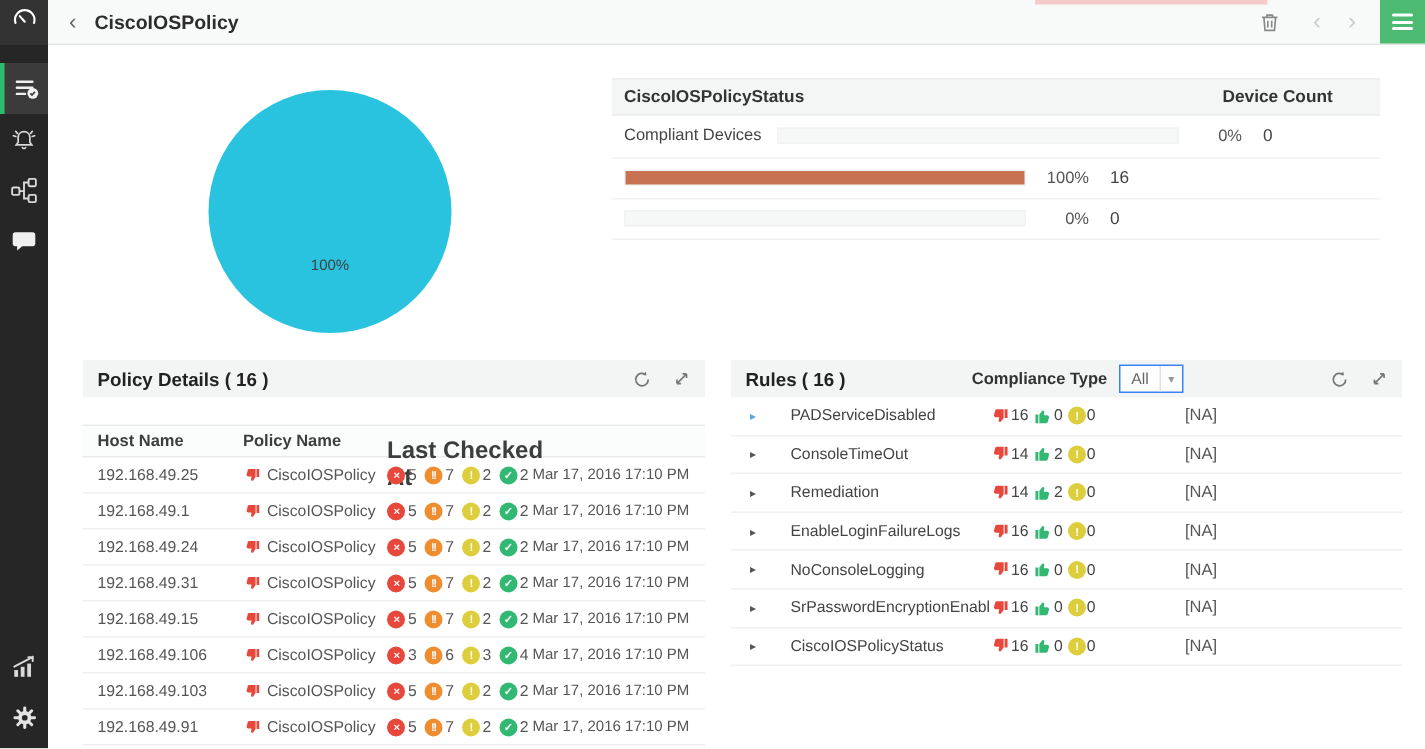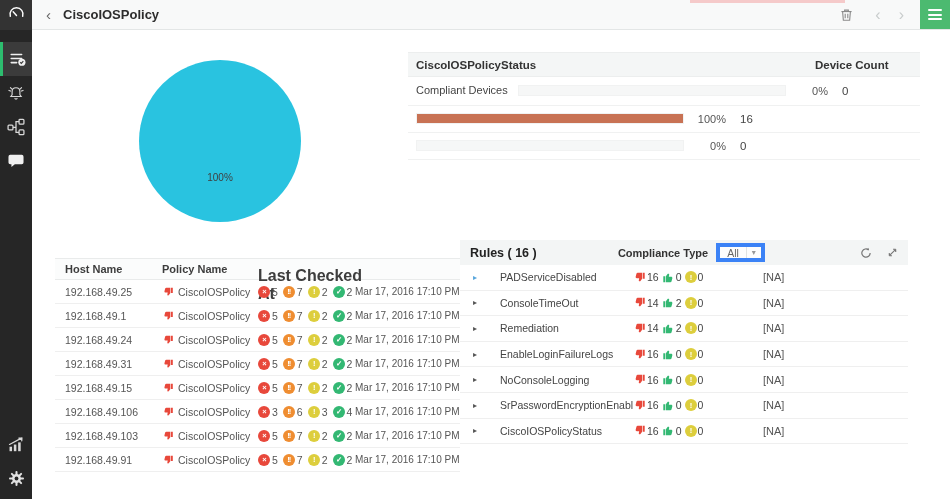--- a/index.html
+++ b/index.html
@@ -44,28 +44,28 @@
   .st-row { display:flex; align-items:center; border-bottom:1px solid #f0f1f1; padding:7px 0 7px 8px; }
   .st-label { width:102px; font-size:11px; color:#444; line-height:1.25; padding-right:4px; }
   .st-bar { width:268px; height:11px; background:#f6f7f7; border:1px solid #f1f2f2; }
   .st-fill { height:100%; background:#c87254; }
   .st-pct { width:42px; text-align:right; font-size:11px; color:#555; }
   .st-cnt { margin-left:14px; font-size:11.5px; color:#444; }
 
   
   .panel { position:absolute; top:240px; bottom:0; overflow:hidden; background:#fff; }
   .panel-policy { left:55px; width:415px; }
-  .panel-rules { left:460px; width:448px; }
+  .panel-rules { left:487px; width:448px; }
   .panel-head { height:25px; background:#f3f5f5; display:flex; align-items:center; padding:0 10px; }
   .panel-title { font-size:12.5px; font-weight:bold; color:#222; }
   .panel-icons { margin-left:auto; display:flex; align-items:center; gap:15px; }
   .panel-icons svg { display:block; }
 
   .ctype-label { margin-left:auto; font-size:11px; font-weight:bold; color:#333; }
-  .ctype-select { margin-left:8px; margin-right:14px; height:19px; background:#fdfdfd; border:4px solid #3b82f6; display:flex; align-items:center; cursor:pointer; }
+  .ctype-select { margin-left:8px; margin-right:14px; height:19px; background:#fdfdfd; border:1px solid #3b82f6; display:flex; align-items:center; cursor:pointer; }
   .ctype-value { padding:0 7px; font-size:10.5px; color:#666; }
   .ctype-caret { width:15px; height:100%; border-left:1px solid #e0e3e3; display:flex; align-items:center; justify-content:center; font-size:8px; color:#999; }
 
   .tbl-header { margin-top:18px; height:22px; background:#fbfcfc; border-top:1px solid #e9ebeb; border-bottom:1px solid #e9ebeb; display:flex; align-items:center; font-size:11px; font-weight:bold; color:#3d3d3d; }
 
   
   .c-host { width:107px; padding-left:10px; }
   .c-policy { width:96px; display:flex; align-items:center; }
   .c-status { width:97px; display:flex; align-items:center; }
   .c-date { width:105px; font-size:10px; color:#555; }
@@ -225,242 +225,258 @@
     <div class="st-row">
       <div class="st-bar">
           <div class="st-fill" style="width: 0%;"></div>
         </div>
       <div class="st-pct">0%</div>
       <div class="st-cnt">0</div>
     </div>
   </div>
 
   <div class="panel panel-policy">
-    <div class="tbl-header">
-      <div class="c-host">Host Name</div>
-      <div class="c-policy">Policy Name</div>
-      <div class="c-date" style="font-size:16px;font-weight:bold;color:#3d3d3d;margin-top:32px;">Last Checked At</div>
-    </div>
-
-    <div class="p-row">
-      <div class="c-host">192.168.49.25</div>
-      <div class="c-policy">
-          <span class="icon-thumb td">
-            <svg viewBox="0 0 20 20">
-              <g transform="rotate(180 10 10)">
-                <path d="M2 8.2h3v9H2zM6 17.2h6.8c.9 0 1.7-.6 1.9-1.5l1.2-4.4c.3-1.2-.6-2.3-1.8-2.3h-3.6l.6-3.1c.2-.9-.5-1.7-1.4-1.7-.5 0-.9.2-1.2.6L6 8.2z"></path>
-              </g>
-            </svg>
-          </span>
-          <span class="txt">CiscoIOSPolicy</span>
-        </div>
-      <div class="c-status">
-          <span class="ic red">×</span>
-          <span class="num">5</span>
-          <span class="ic org">!!</span>
-          <span class="num">7</span>
-          <span class="ic yel">!</span>
-          <span class="num">2</span>
-          <span class="ic grn">✓</span>
-          <span class="num">2</span>
-        </div>
-      <div class="c-date">Mar 17, 2016 17:10 PM</div>
-    </div>
-    <div class="p-row">
-      <div class="c-host">192.168.49.1</div>
-      <div class="c-policy">
-          <span class="icon-thumb td">
-            <svg viewBox="0 0 20 20">
-              <g transform="rotate(180 10 10)">
-                <path d="M2 8.2h3v9H2zM6 17.2h6.8c.9 0 1.7-.6 1.9-1.5l1.2-4.4c.3-1.2-.6-2.3-1.8-2.3h-3.6l.6-3.1c.2-.9-.5-1.7-1.4-1.7-.5 0-.9.2-1.2.6L6 8.2z"></path>
-              </g>
-            </svg>
-          </span>
-          <span class="txt">CiscoIOSPolicy</span>
-        </div>
-      <div class="c-status">
-          <span class="ic red">×</span>
-          <span class="num">5</span>
-          <span class="ic org">!!</span>
-          <span class="num">7</span>
-          <span class="ic yel">!</span>
-          <span class="num">2</span>
-          <span class="ic grn">✓</span>
-          <span class="num">2</span>
-        </div>
-      <div class="c-date">Mar 17, 2016 17:10 PM</div>
-    </div>
-    <div class="p-row">
-      <div class="c-host">192.168.49.24</div>
-      <div class="c-policy">
-          <span class="icon-thumb td">
-            <svg viewBox="0 0 20 20">
-              <g transform="rotate(180 10 10)">
-                <path d="M2 8.2h3v9H2zM6 17.2h6.8c.9 0 1.7-.6 1.9-1.5l1.2-4.4c.3-1.2-.6-2.3-1.8-2.3h-3.6l.6-3.1c.2-.9-.5-1.7-1.4-1.7-.5 0-.9.2-1.2.6L6 8.2z"></path>
-              </g>
-            </svg>
-          </span>
-          <span class="txt">CiscoIOSPolicy</span>
-        </div>
-      <div class="c-status">
-          <span class="ic red">×</span>
-          <span class="num">5</span>
-          <span class="ic org">!!</span>
-          <span class="num">7</span>
-          <span class="ic yel">!</span>
-          <span class="num">2</span>
-          <span class="ic grn">✓</span>
-          <span class="num">2</span>
-        </div>
-      <div class="c-date">Mar 17, 2016 17:10 PM</div>
-    </div>
-    <div class="p-row">
-      <div class="c-host">192.168.49.31</div>
-      <div class="c-policy">
-          <span class="icon-thumb td">
-            <svg viewBox="0 0 20 20">
-              <g transform="rotate(180 10 10)">
-                <path d="M2 8.2h3v9H2zM6 17.2h6.8c.9 0 1.7-.6 1.9-1.5l1.2-4.4c.3-1.2-.6-2.3-1.8-2.3h-3.6l.6-3.1c.2-.9-.5-1.7-1.4-1.7-.5 0-.9.2-1.2.6L6 8.2z"></path>
-              </g>
-            </svg>
-          </span>
-          <span class="txt">CiscoIOSPolicy</span>
-        </div>
-      <div class="c-status">
-          <span class="ic red">×</span>
-          <span class="num">5</span>
-          <span class="ic org">!!</span>
-          <span class="num">7</span>
-          <span class="ic yel">!</span>
-          <span class="num">2</span>
-          <span class="ic grn">✓</span>
-          <span class="num">2</span>
-        </div>
-      <div class="c-date">Mar 17, 2016 17:10 PM</div>
-    </div>
-    <div class="p-row">
-      <div class="c-host">192.168.49.15</div>
-      <div class="c-policy">
-          <span class="icon-thumb td">
-            <svg viewBox="0 0 20 20">
-              <g transform="rotate(180 10 10)">
-                <path d="M2 8.2h3v9H2zM6 17.2h6.8c.9 0 1.7-.6 1.9-1.5l1.2-4.4c.3-1.2-.6-2.3-1.8-2.3h-3.6l.6-3.1c.2-.9-.5-1.7-1.4-1.7-.5 0-.9.2-1.2.6L6 8.2z"></path>
-              </g>
-            </svg>
-          </span>
-          <span class="txt">CiscoIOSPolicy</span>
-        </div>
-      <div class="c-status">
-          <span class="ic red">×</span>
-          <span class="num">5</span>
-          <span class="ic org">!!</span>
-          <span class="num">7</span>
-          <span class="ic yel">!</span>
-          <span class="num">2</span>
-          <span class="ic grn">✓</span>
-          <span class="num">2</span>
-        </div>
-      <div class="c-date">Mar 17, 2016 17:10 PM</div>
-    </div>
-    <div class="p-row">
-      <div class="c-host">192.168.49.106</div>
-      <div class="c-policy">
-          <span class="icon-thumb td">
-            <svg viewBox="0 0 20 20">
-              <g transform="rotate(180 10 10)">
-                <path d="M2 8.2h3v9H2zM6 17.2h6.8c.9 0 1.7-.6 1.9-1.5l1.2-4.4c.3-1.2-.6-2.3-1.8-2.3h-3.6l.6-3.1c.2-.9-.5-1.7-1.4-1.7-.5 0-.9.2-1.2.6L6 8.2z"></path>
-              </g>
-            </svg>
-          </span>
-          <span class="txt">CiscoIOSPolicy</span>
-        </div>
-      <div class="c-status">
-          <span class="ic red">×</span>
-          <span class="num">3</span>
-          <span class="ic org">!!</span>
-          <span class="num">6</span>
-          <span class="ic yel">!</span>
-          <span class="num">3</span>
-          <span class="ic grn">✓</span>
-          <span class="num">4</span>
-        </div>
-      <div class="c-date">Mar 17, 2016 17:10 PM</div>
-    </div>
-    <div class="p-row">
-      <div class="c-host">192.168.49.103</div>
-      <div class="c-policy">
-          <span class="icon-thumb td">
-            <svg viewBox="0 0 20 20">
-              <g transform="rotate(180 10 10)">
-                <path d="M2 8.2h3v9H2zM6 17.2h6.8c.9 0 1.7-.6 1.9-1.5l1.2-4.4c.3-1.2-.6-2.3-1.8-2.3h-3.6l.6-3.1c.2-.9-.5-1.7-1.4-1.7-.5 0-.9.2-1.2.6L6 8.2z"></path>
-              </g>
-            </svg>
-          </span>
-          <span class="txt">CiscoIOSPolicy</span>
-        </div>
-      <div class="c-status">
-          <span class="ic red">×</span>
-          <span class="num">5</span>
-          <span class="ic org">!!</span>
-          <span class="num">7</span>
-          <span class="ic yel">!</span>
-          <span class="num">2</span>
-          <span class="ic grn">✓</span>
-          <span class="num">2</span>
-        </div>
-      <div class="c-date">Mar 17, 2016 17:10 PM</div>
-    </div>
-    <div class="p-row">
-      <div class="c-host">192.168.49.91</div>
-      <div class="c-policy">
-          <span class="icon-thumb td">
-            <svg viewBox="0 0 20 20">
-              <g transform="rotate(180 10 10)">
-                <path d="M2 8.2h3v9H2zM6 17.2h6.8c.9 0 1.7-.6 1.9-1.5l1.2-4.4c.3-1.2-.6-2.3-1.8-2.3h-3.6l.6-3.1c.2-.9-.5-1.7-1.4-1.7-.5 0-.9.2-1.2.6L6 8.2z"></path>
-              </g>
-            </svg>
-          </span>
-          <span class="txt">CiscoIOSPolicy</span>
-        </div>
-      <div class="c-status">
-          <span class="ic red">×</span>
-          <span class="num">5</span>
-          <span class="ic org">!!</span>
-          <span class="num">7</span>
-          <span class="ic yel">!</span>
-          <span class="num">2</span>
-          <span class="ic grn">✓</span>
-          <span class="num">2</span>
-        </div>
-      <div class="c-date">Mar 17, 2016 17:10 PM</div>
-    </div>
-  </div>
-
-  <div class="panel panel-rules">
     <div class="panel-head">
-      <span class="panel-title">Rules ( 16 )</span>
-      <span class="ctype-label">Compliance Type</span>
-      <span class="ctype-select">
-        <span class="ctype-value">All</span>
-        <span class="ctype-caret">▾</span>
-      </span>
+      <span class="panel-title">Policy Details ( 16 )</span>
       <span class="panel-icons">
         <span>
           <svg width="12" height="12" viewBox="0 0 13 13" fill="none" stroke="#777" stroke-width="1.3">
             <path d="M11 6.5 a4.5 4.5 0 1 1 -1.6 -3.4"></path>
             <path d="M9.2 0.8 L9.6 3.4 L7 3.2" fill="#777" stroke="none"></path>
           </svg>
         </span>
         <span>
           <svg width="11" height="11" viewBox="0 0 12 12" fill="none" stroke="#777" stroke-width="1.2">
             <path d="M2.5 9.5 L9.5 2.5 M9.5 2.5 H6.6 M9.5 2.5 V5.4 M2.5 9.5 H5.4 M2.5 9.5 V6.6"></path>
           </svg>
         </span>
       </span>
     </div>
+    <div class="tbl-header">
+      <div class="c-host">Host Name</div>
+      <div class="c-policy">Policy Name</div>
+      <div class="c-date" style="font-size:16px;font-weight:bold;color:#3d3d3d;margin-top:32px;">Last Checked At</div>
+    </div>
+
+    <div class="p-row">
+      <div class="c-host">192.168.49.25</div>
+      <div class="c-policy">
+          <span class="icon-thumb td">
+            <svg viewBox="0 0 20 20">
+              <g transform="rotate(180 10 10)">
+                <path d="M2 8.2h3v9H2zM6 17.2h6.8c.9 0 1.7-.6 1.9-1.5l1.2-4.4c.3-1.2-.6-2.3-1.8-2.3h-3.6l.6-3.1c.2-.9-.5-1.7-1.4-1.7-.5 0-.9.2-1.2.6L6 8.2z"></path>
+              </g>
+            </svg>
+          </span>
+          <span class="txt">CiscoIOSPolicy</span>
+        </div>
+      <div class="c-status">
+          <span class="ic red">×</span>
+          <span class="num">5</span>
+          <span class="ic org">!!</span>
+          <span class="num">7</span>
+          <span class="ic yel">!</span>
+          <span class="num">2</span>
+          <span class="ic grn">✓</span>
+          <span class="num">2</span>
+        </div>
+      <div class="c-date">Mar 17, 2016 17:10 PM</div>
+    </div>
+    <div class="p-row">
+      <div class="c-host">192.168.49.1</div>
+      <div class="c-policy">
+          <span class="icon-thumb td">
+            <svg viewBox="0 0 20 20">
+              <g transform="rotate(180 10 10)">
+                <path d="M2 8.2h3v9H2zM6 17.2h6.8c.9 0 1.7-.6 1.9-1.5l1.2-4.4c.3-1.2-.6-2.3-1.8-2.3h-3.6l.6-3.1c.2-.9-.5-1.7-1.4-1.7-.5 0-.9.2-1.2.6L6 8.2z"></path>
+              </g>
+            </svg>
+          </span>
+          <span class="txt">CiscoIOSPolicy</span>
+        </div>
+      <div class="c-status">
+          <span class="ic red">×</span>
+          <span class="num">5</span>
+          <span class="ic org">!!</span>
+          <span class="num">7</span>
+          <span class="ic yel">!</span>
+          <span class="num">2</span>
+          <span class="ic grn">✓</span>
+          <span class="num">2</span>
+        </div>
+      <div class="c-date">Mar 17, 2016 17:10 PM</div>
+    </div>
+    <div class="p-row">
+      <div class="c-host">192.168.49.24</div>
+      <div class="c-policy">
+          <span class="icon-thumb td">
+            <svg viewBox="0 0 20 20">
+              <g transform="rotate(180 10 10)">
+                <path d="M2 8.2h3v9H2zM6 17.2h6.8c.9 0 1.7-.6 1.9-1.5l1.2-4.4c.3-1.2-.6-2.3-1.8-2.3h-3.6l.6-3.1c.2-.9-.5-1.7-1.4-1.7-.5 0-.9.2-1.2.6L6 8.2z"></path>
+              </g>
+            </svg>
+          </span>
+          <span class="txt">CiscoIOSPolicy</span>
+        </div>
+      <div class="c-status">
+          <span class="ic red">×</span>
+          <span class="num">5</span>
+          <span class="ic org">!!</span>
+          <span class="num">7</span>
+          <span class="ic yel">!</span>
+          <span class="num">2</span>
+          <span class="ic grn">✓</span>
+          <span class="num">2</span>
+        </div>
+      <div class="c-date">Mar 17, 2016 17:10 PM</div>
+    </div>
+    <div class="p-row">
+      <div class="c-host">192.168.49.31</div>
+      <div class="c-policy">
+          <span class="icon-thumb td">
+            <svg viewBox="0 0 20 20">
+              <g transform="rotate(180 10 10)">
+                <path d="M2 8.2h3v9H2zM6 17.2h6.8c.9 0 1.7-.6 1.9-1.5l1.2-4.4c.3-1.2-.6-2.3-1.8-2.3h-3.6l.6-3.1c.2-.9-.5-1.7-1.4-1.7-.5 0-.9.2-1.2.6L6 8.2z"></path>
+              </g>
+            </svg>
+          </span>
+          <span class="txt">CiscoIOSPolicy</span>
+        </div>
+      <div class="c-status">
+          <span class="ic red">×</span>
+          <span class="num">5</span>
+          <span class="ic org">!!</span>
+          <span class="num">7</span>
+          <span class="ic yel">!</span>
+          <span class="num">2</span>
+          <span class="ic grn">✓</span>
+          <span class="num">2</span>
+        </div>
+      <div class="c-date">Mar 17, 2016 17:10 PM</div>
+    </div>
+    <div class="p-row">
+      <div class="c-host">192.168.49.15</div>
+      <div class="c-policy">
+          <span class="icon-thumb td">
+            <svg viewBox="0 0 20 20">
+              <g transform="rotate(180 10 10)">
+                <path d="M2 8.2h3v9H2zM6 17.2h6.8c.9 0 1.7-.6 1.9-1.5l1.2-4.4c.3-1.2-.6-2.3-1.8-2.3h-3.6l.6-3.1c.2-.9-.5-1.7-1.4-1.7-.5 0-.9.2-1.2.6L6 8.2z"></path>
+              </g>
+            </svg>
+          </span>
+          <span class="txt">CiscoIOSPolicy</span>
+        </div>
+      <div class="c-status">
+          <span class="ic red">×</span>
+          <span class="num">5</span>
+          <span class="ic org">!!</span>
+          <span class="num">7</span>
+          <span class="ic yel">!</span>
+          <span class="num">2</span>
+          <span class="ic grn">✓</span>
+          <span class="num">2</span>
+        </div>
+      <div class="c-date">Mar 17, 2016 17:10 PM</div>
+    </div>
+    <div class="p-row">
+      <div class="c-host">192.168.49.106</div>
+      <div class="c-policy">
+          <span class="icon-thumb td">
+            <svg viewBox="0 0 20 20">
+              <g transform="rotate(180 10 10)">
+                <path d="M2 8.2h3v9H2zM6 17.2h6.8c.9 0 1.7-.6 1.9-1.5l1.2-4.4c.3-1.2-.6-2.3-1.8-2.3h-3.6l.6-3.1c.2-.9-.5-1.7-1.4-1.7-.5 0-.9.2-1.2.6L6 8.2z"></path>
+              </g>
+            </svg>
+          </span>
+          <span class="txt">CiscoIOSPolicy</span>
+        </div>
+      <div class="c-status">
+          <span class="ic red">×</span>
+          <span class="num">3</span>
+          <span class="ic org">!!</span>
+          <span class="num">6</span>
+          <span class="ic yel">!</span>
+          <span class="num">3</span>
+          <span class="ic grn">✓</span>
+          <span class="num">4</span>
+        </div>
+      <div class="c-date">Mar 17, 2016 17:10 PM</div>
+    </div>
+    <div class="p-row">
+      <div class="c-host">192.168.49.103</div>
+      <div class="c-policy">
+          <span class="icon-thumb td">
+            <svg viewBox="0 0 20 20">
+              <g transform="rotate(180 10 10)">
+                <path d="M2 8.2h3v9H2zM6 17.2h6.8c.9 0 1.7-.6 1.9-1.5l1.2-4.4c.3-1.2-.6-2.3-1.8-2.3h-3.6l.6-3.1c.2-.9-.5-1.7-1.4-1.7-.5 0-.9.2-1.2.6L6 8.2z"></path>
+              </g>
+            </svg>
+          </span>
+          <span class="txt">CiscoIOSPolicy</span>
+        </div>
+      <div class="c-status">
+          <span class="ic red">×</span>
+          <span class="num">5</span>
+          <span class="ic org">!!</span>
+          <span class="num">7</span>
+          <span class="ic yel">!</span>
+          <span class="num">2</span>
+          <span class="ic grn">✓</span>
+          <span class="num">2</span>
+        </div>
+      <div class="c-date">Mar 17, 2016 17:10 PM</div>
+    </div>
+    <div class="p-row">
+      <div class="c-host">192.168.49.91</div>
+      <div class="c-policy">
+          <span class="icon-thumb td">
+            <svg viewBox="0 0 20 20">
+              <g transform="rotate(180 10 10)">
+                <path d="M2 8.2h3v9H2zM6 17.2h6.8c.9 0 1.7-.6 1.9-1.5l1.2-4.4c.3-1.2-.6-2.3-1.8-2.3h-3.6l.6-3.1c.2-.9-.5-1.7-1.4-1.7-.5 0-.9.2-1.2.6L6 8.2z"></path>
+              </g>
+            </svg>
+          </span>
+          <span class="txt">CiscoIOSPolicy</span>
+        </div>
+      <div class="c-status">
+          <span class="ic red">×</span>
+          <span class="num">5</span>
+          <span class="ic org">!!</span>
+          <span class="num">7</span>
+          <span class="ic yel">!</span>
+          <span class="num">2</span>
+          <span class="ic grn">✓</span>
+          <span class="num">2</span>
+        </div>
+      <div class="c-date">Mar 17, 2016 17:10 PM</div>
+    </div>
+  </div>
+
+  <div class="panel panel-rules">
+    <div class="panel-head">
+      <span class="panel-title">Rules ( 16 )</span>
+      <span class="ctype-label">Compliance Type</span>
+      <span class="ctype-select">
+        <span class="ctype-value">All</span>
+        <span class="ctype-caret">▾</span>
+      </span>
+      <span class="panel-icons">
+        <span>
+          <svg width="12" height="12" viewBox="0 0 13 13" fill="none" stroke="#777" stroke-width="1.3">
+            <path d="M11 6.5 a4.5 4.5 0 1 1 -1.6 -3.4"></path>
+            <path d="M9.2 0.8 L9.6 3.4 L7 3.2" fill="#777" stroke="none"></path>
+          </svg>
+        </span>
+        <span>
+          <svg width="11" height="11" viewBox="0 0 12 12" fill="none" stroke="#777" stroke-width="1.2">
+            <path d="M2.5 9.5 L9.5 2.5 M9.5 2.5 H6.6 M9.5 2.5 V5.4 M2.5 9.5 H5.4 M2.5 9.5 V6.6"></path>
+          </svg>
+        </span>
+      </span>
+    </div>
 
     <div class="r-row">
       <div class="r-arrow blue">▸</div>
       <div class="r-name">PADServiceDisabled</div>
       <div class="r-details">
           <span class="icon-thumb td">
             <svg viewBox="0 0 20 20">
               <g transform="rotate(180 10 10)">
                 <path d="M2 8.2h3v9H2zM6 17.2h6.8c.9 0 1.7-.6 1.9-1.5l1.2-4.4c.3-1.2-.6-2.3-1.8-2.3h-3.6l.6-3.1c.2-.9-.5-1.7-1.4-1.7-.5 0-.9.2-1.2.6L6 8.2z"></path>
               </g>

